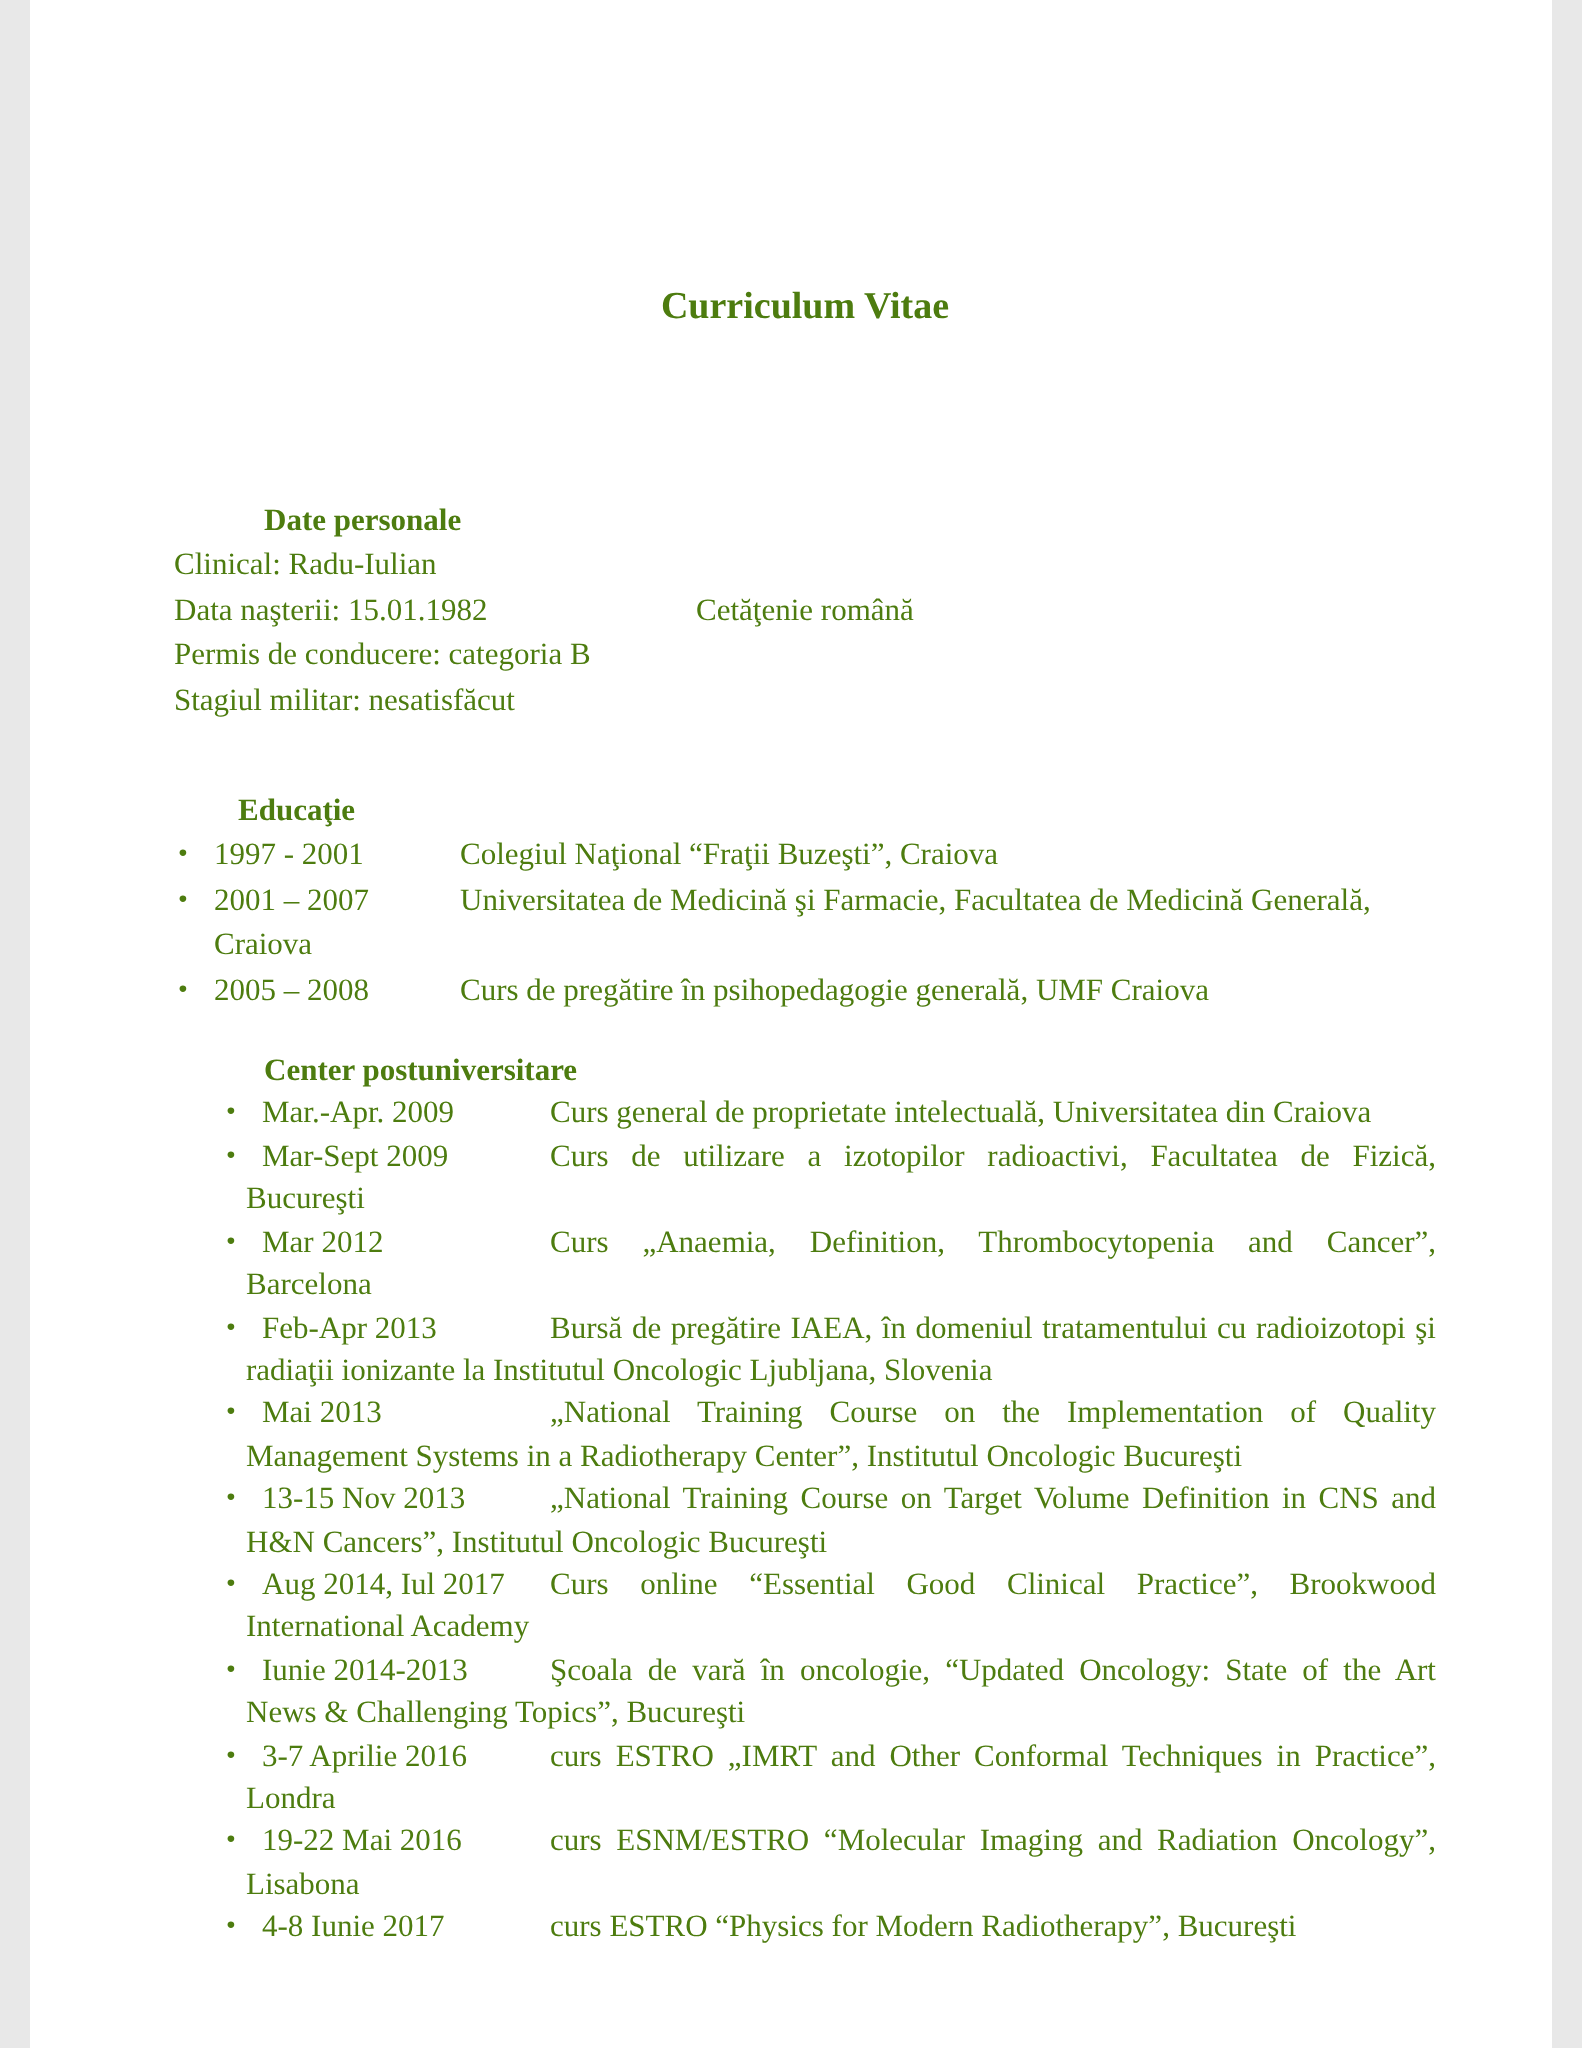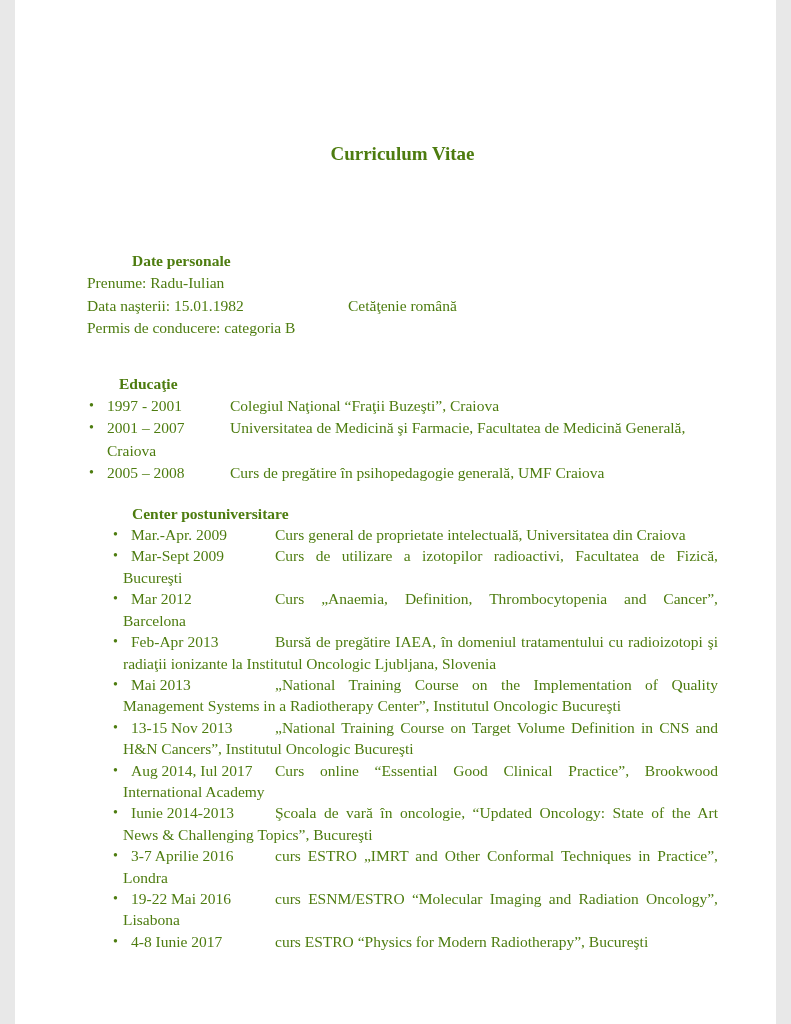--- a/index.html
+++ b/index.html
@@ -106,33 +106,37 @@
 <div class="page">
   <div class="content">
 
     <div class="doc-title">Curriculum Vitae</div>
 
     <div class="personal">
       <div class="personal-heading">Date personale</div>
       <div>
 
           <div class="personal-row">
-            <span>Prenume: Radu-Iulian</span>
+            <span>Clinical: Radu-Iulian</span>
           </div>
 
           <div class="personal-row">
             <span>Data naşterii: 15.01.1982</span>
             <span>Cetăţenie română</span>
           </div>
 
           <div class="personal-row">
             <span>Permis de conducere: categoria B</span>
             <span></span>
           </div>
 
+          <div class="personal-row">
+            <span>Stagiul militar: nesatisfăcut</span>
+            <span></span>
+          </div>
         </div>
     </div>
 
     <div class="education">
       <div class="education-heading">Educaţie</div>
       <ul class="edu-list">
 
           <li class="edu-item">
             <span class="bullet">•</span><span class="edu-date">1997 - 2001</span><span>Colegiul Naţional “Fraţii Buzeşti”, Craiova</span>
           </li>

